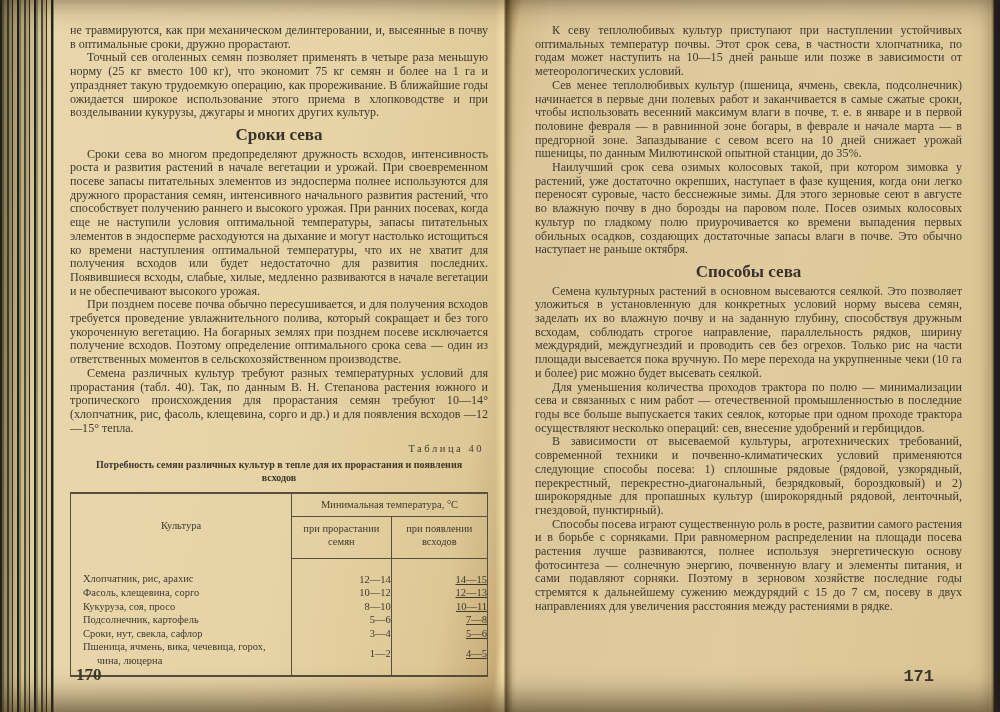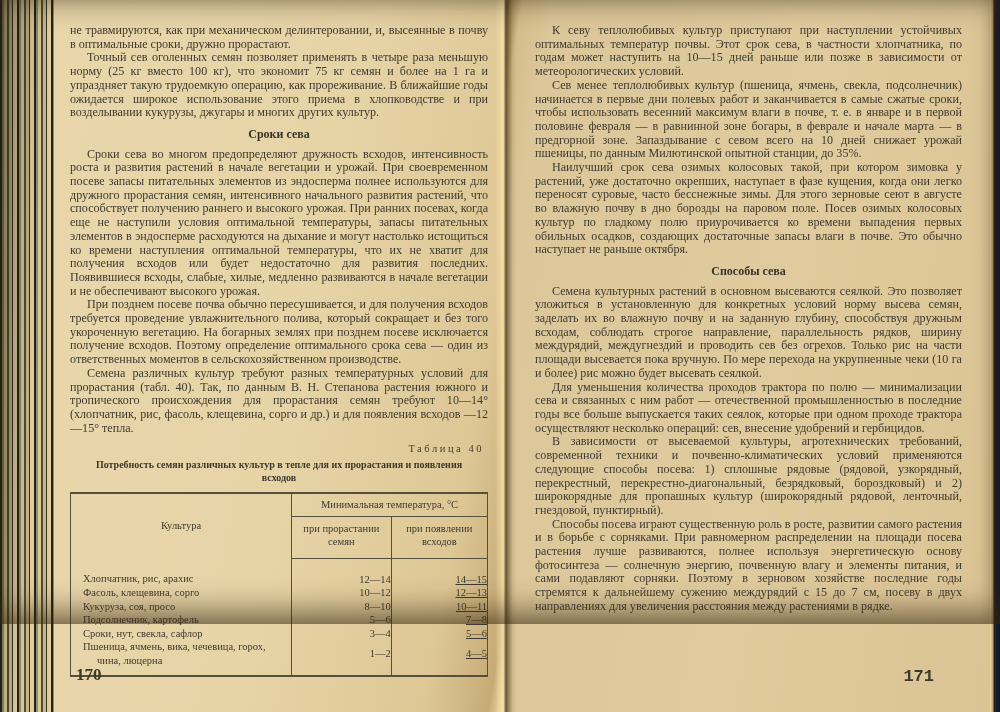--- a/index.html
+++ b/index.html
@@ -1,21 +1,21 @@
 <!DOCTYPE html>
 <html lang="ru"><head>
 <meta charset="utf-8">
 <style>
   * { box-sizing: border-box; margin: 0; padding: 0; }
   html, body { width: 1000px; height: 712px; overflow: hidden; }
   body { background: #171710; font-family: "Liberation Serif", "DejaVu Serif", serif; }
 
   .book {
     position: relative;
-    width: 1000px; height: 624px;
+    width: 1000px; height: 712px;
     display: flex;
   }
   
   .edge-stack {
     width: 54px; height: 712px;
     background:
       linear-gradient(92deg, rgba(20,20,12,.35), rgba(20,20,12,0) 60%),
       repeating-linear-gradient(to right,
         #23241a 0px, #23241a 2px,
         #8d8c6b 2px, #8d8c6b 4px,
@@ -43,21 +43,21 @@
     padding: 24px 28px 0 30px;
     background: linear-gradient(100deg, #6a5636 0%, #a98f60 1%, #d4bd8d 3%, #dcc79a 8%, #e0cb9e 55%, #dac494 100%);
   }
   .cover-strip {
     width: 10px; height: 712px;
     background: linear-gradient(to right, #f0dca6 0%, #caa96f 25%, #1d2230 45%, #121624 100%);
   }
   p { text-indent: 0; hyphens: auto; -webkit-hyphens: auto; }
   p.ind { text-indent: 17px; }
   .section-heading {
-    text-align: center; font-weight: bold; font-size: 12px;
+    text-align: center; font-weight: bold; font-size: 17px;
     margin: 8px 0 6px 0; color: #37332a; text-indent: 0;
   }
   .table-label {
     text-align: right; font-size: 10.6px; letter-spacing: 2.5px;
     margin: 7px 4px 2px 0; color: #45402f;
   }
   .table-caption {
     text-align: center; font-weight: bold; font-size: 10px; line-height: 13px;
     width: 88%; margin: 2px auto 8px auto; color: #3c382c; text-indent: 0;
   }

